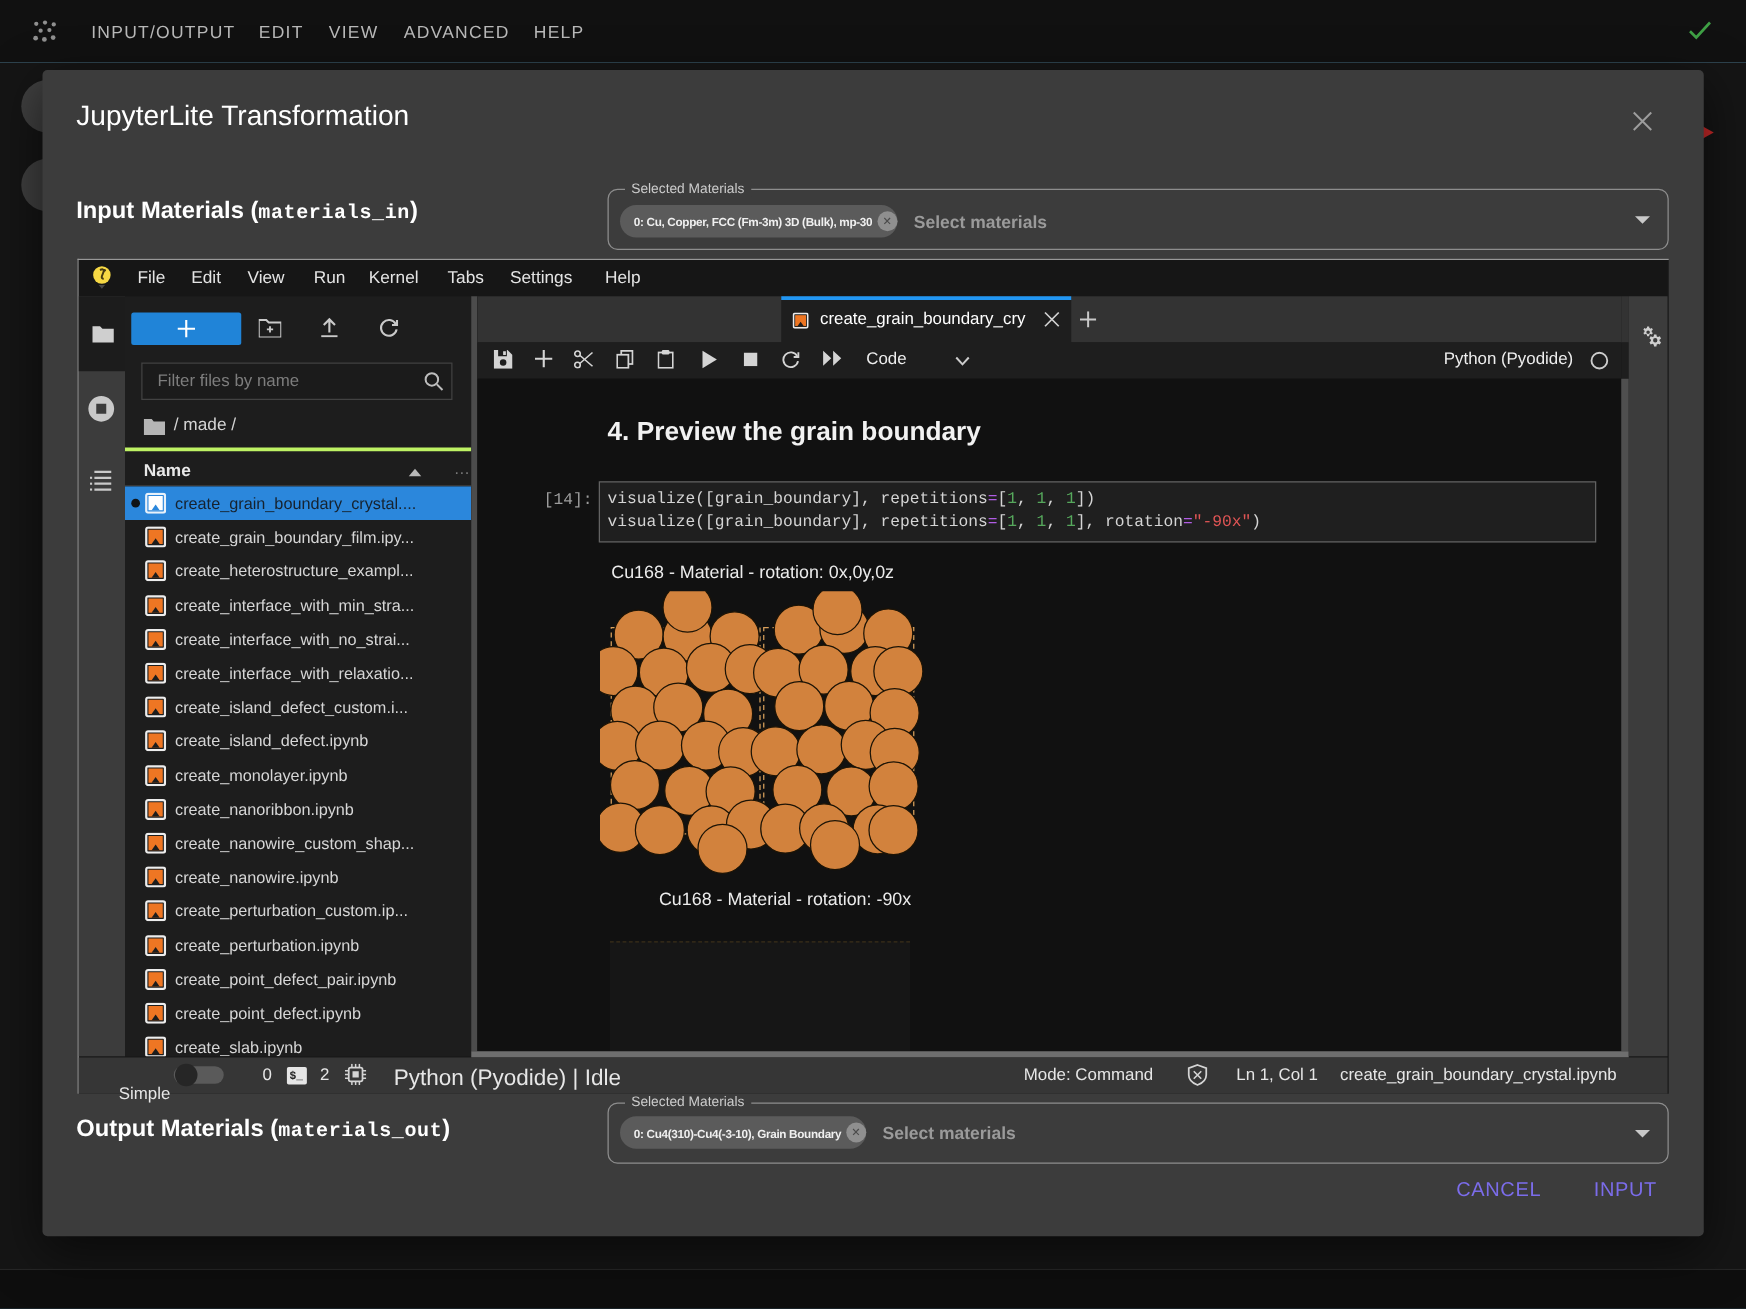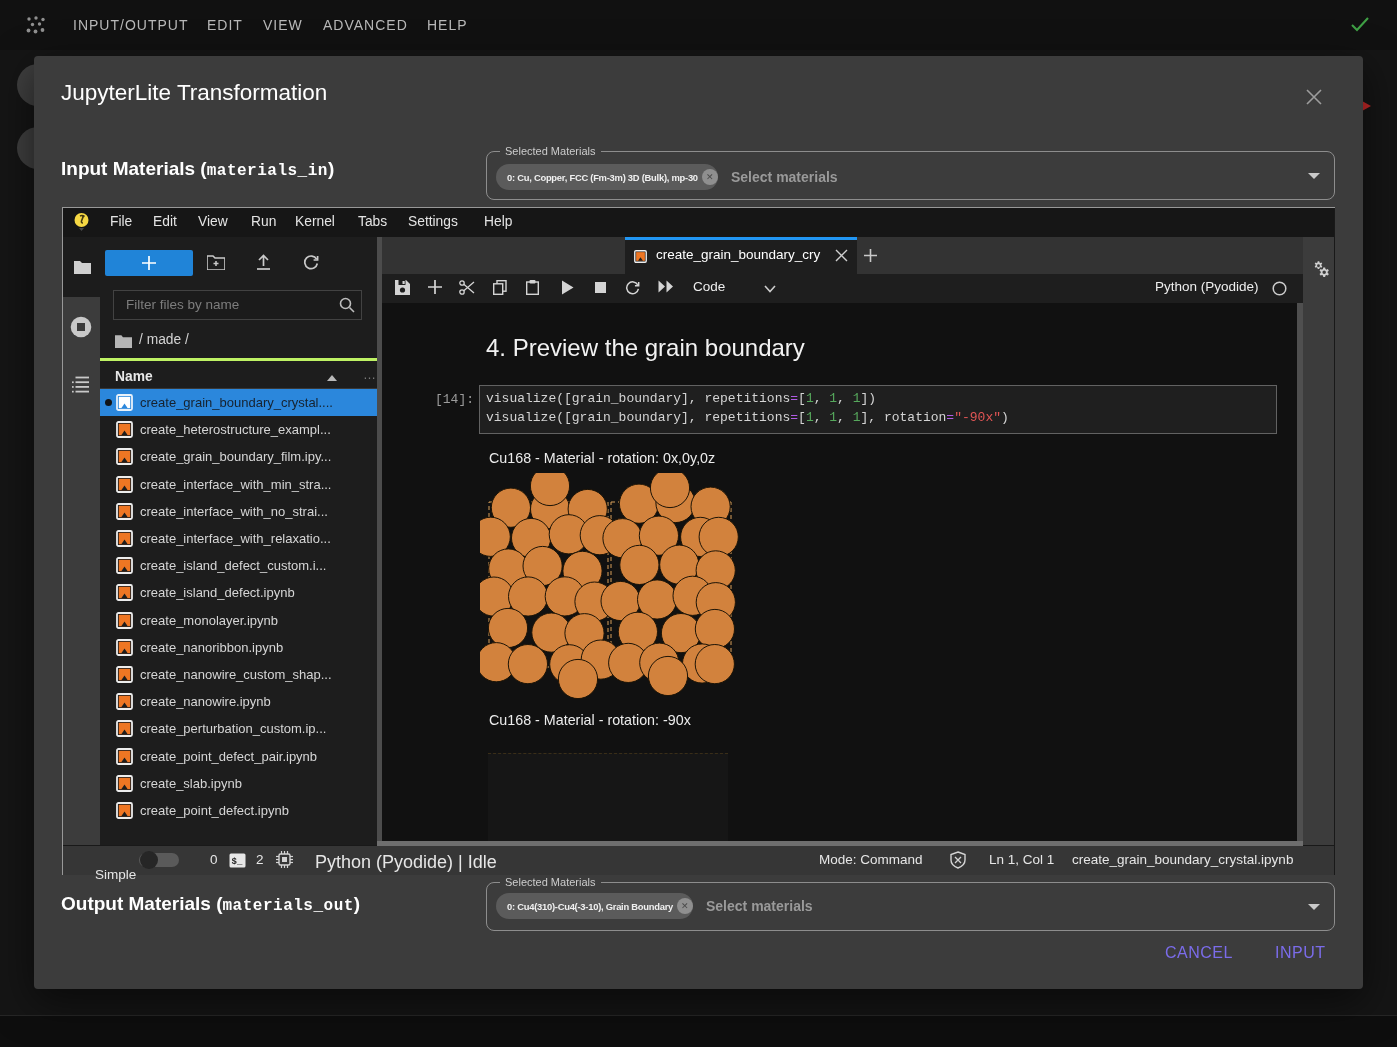--- a/index.html
+++ b/index.html
@@ -183,36 +183,36 @@
               <path d="M5.3 14.2 L8.5 9.6 L11.7 14.2 z" fill="#2b87dc"></path>
             </svg>
             <span class="fname">create_grain_boundary_crystal....</span>
           </div>
         <div class="frow">
             <svg class="nbi" width="17" height="17" viewBox="0 0 17 17">
               <rect x="1" y="1" width="15" height="15" rx="1.5" fill="none" stroke="#ededed" stroke-width="1.8"></rect>
               <rect x="2.8" y="2.8" width="11.4" height="11.4" fill="#ee7623"></rect>
               <path d="M5.3 14.2 L8.5 9.6 L11.7 14.2 z" fill="#1d1d1d"></path>
             </svg>
+            <span class="fname">create_grain_boundary_film.ipy...</span>
+          </div>
+        <div class="frow">
+            <svg class="nbi" width="17" height="17" viewBox="0 0 17 17">
+              <rect x="1" y="1" width="15" height="15" rx="1.5" fill="none" stroke="#ededed" stroke-width="1.8"></rect>
+              <rect x="2.8" y="2.8" width="11.4" height="11.4" fill="#ee7623"></rect>
+              <path d="M5.3 14.2 L8.5 9.6 L11.7 14.2 z" fill="#1d1d1d"></path>
+            </svg>
             <span class="fname">create_heterostructure_exampl...</span>
           </div>
         <div class="frow">
             <svg class="nbi" width="17" height="17" viewBox="0 0 17 17">
               <rect x="1" y="1" width="15" height="15" rx="1.5" fill="none" stroke="#ededed" stroke-width="1.8"></rect>
               <rect x="2.8" y="2.8" width="11.4" height="11.4" fill="#ee7623"></rect>
               <path d="M5.3 14.2 L8.5 9.6 L11.7 14.2 z" fill="#1d1d1d"></path>
             </svg>
-            <span class="fname">create_grain_boundary_film.ipy...</span>
-          </div>
-        <div class="frow">
-            <svg class="nbi" width="17" height="17" viewBox="0 0 17 17">
-              <rect x="1" y="1" width="15" height="15" rx="1.5" fill="none" stroke="#ededed" stroke-width="1.8"></rect>
-              <rect x="2.8" y="2.8" width="11.4" height="11.4" fill="#ee7623"></rect>
-              <path d="M5.3 14.2 L8.5 9.6 L11.7 14.2 z" fill="#1d1d1d"></path>
-            </svg>
             <span class="fname">create_interface_with_min_stra...</span>
           </div>
         <div class="frow">
             <svg class="nbi" width="17" height="17" viewBox="0 0 17 17">
               <rect x="1" y="1" width="15" height="15" rx="1.5" fill="none" stroke="#ededed" stroke-width="1.8"></rect>
               <rect x="2.8" y="2.8" width="11.4" height="11.4" fill="#ee7623"></rect>
               <path d="M5.3 14.2 L8.5 9.6 L11.7 14.2 z" fill="#1d1d1d"></path>
             </svg>
             <span class="fname">create_interface_with_no_strai...</span>
           </div>
@@ -279,37 +279,45 @@
               <path d="M5.3 14.2 L8.5 9.6 L11.7 14.2 z" fill="#1d1d1d"></path>
             </svg>
             <span class="fname">create_perturbation_custom.ip...</span>
           </div>
         <div class="frow">
             <svg class="nbi" width="17" height="17" viewBox="0 0 17 17">
               <rect x="1" y="1" width="15" height="15" rx="1.5" fill="none" stroke="#ededed" stroke-width="1.8"></rect>
               <rect x="2.8" y="2.8" width="11.4" height="11.4" fill="#ee7623"></rect>
               <path d="M5.3 14.2 L8.5 9.6 L11.7 14.2 z" fill="#1d1d1d"></path>
             </svg>
+            <span class="fname">create_perturbation.ipynb</span>
+          </div>
+        <div class="frow">
+            <svg class="nbi" width="17" height="17" viewBox="0 0 17 17">
+              <rect x="1" y="1" width="15" height="15" rx="1.5" fill="none" stroke="#ededed" stroke-width="1.8"></rect>
+              <rect x="2.8" y="2.8" width="11.4" height="11.4" fill="#ee7623"></rect>
+              <path d="M5.3 14.2 L8.5 9.6 L11.7 14.2 z" fill="#1d1d1d"></path>
+            </svg>
             <span class="fname">create_point_defect_pair.ipynb</span>
           </div>
         <div class="frow">
             <svg class="nbi" width="17" height="17" viewBox="0 0 17 17">
               <rect x="1" y="1" width="15" height="15" rx="1.5" fill="none" stroke="#ededed" stroke-width="1.8"></rect>
               <rect x="2.8" y="2.8" width="11.4" height="11.4" fill="#ee7623"></rect>
               <path d="M5.3 14.2 L8.5 9.6 L11.7 14.2 z" fill="#1d1d1d"></path>
             </svg>
+            <span class="fname">create_point_defect.ipynb</span>
+          </div>
+        <div class="frow">
+            <svg class="nbi" width="17" height="17" viewBox="0 0 17 17">
+              <rect x="1" y="1" width="15" height="15" rx="1.5" fill="none" stroke="#ededed" stroke-width="1.8"></rect>
+              <rect x="2.8" y="2.8" width="11.4" height="11.4" fill="#ee7623"></rect>
+              <path d="M5.3 14.2 L8.5 9.6 L11.7 14.2 z" fill="#1d1d1d"></path>
+            </svg>
             <span class="fname">create_slab.ipynb</span>
-          </div>
-        <div class="frow">
-            <svg class="nbi" width="17" height="17" viewBox="0 0 17 17">
-              <rect x="1" y="1" width="15" height="15" rx="1.5" fill="none" stroke="#ededed" stroke-width="1.8"></rect>
-              <rect x="2.8" y="2.8" width="11.4" height="11.4" fill="#ee7623"></rect>
-              <path d="M5.3 14.2 L8.5 9.6 L11.7 14.2 z" fill="#1d1d1d"></path>
-            </svg>
-            <span class="fname">create_point_defect.ipynb</span>
           </div>
       </div>
     </div>
 
     <div class="abs" style="left:314px;top:29px;width:5px;height:604px;background:#4c4c4c"></div>
 
     <div class="abs" style="left:319px;top:29px;width:915px;height:604px;background:#111111">
 
       <div class="abs" style="left:0;top:0;width:915px;height:37px;background:#333333">
         <div class="abs" style="left:243px;top:0;width:232px;height:37px;background:#1e1e1e;border-top:3px solid #2196f3">
@@ -368,21 +376,21 @@
         <svg class="abs" style="left:382px;top:11px" width="12" height="8" viewBox="0 0 12 8">
             <path d="M1 1 L6 6.5 L11 1" fill="none" stroke="#cccccc" stroke-width="1.6"></path>
           </svg>
         <span class="abs" style="left:773px;top:5px;font-size:13.5px;color:#eeeeee">Python (Pyodide)</span>
         <svg class="abs" style="left:890px;top:7px" width="15" height="15" viewBox="0 0 15 15">
             <circle cx="7.5" cy="7.5" r="6.3" fill="none" stroke="#cccccc" stroke-width="1.5"></circle>
           </svg>
       </div>
 
       <div class="abs" style="left:0;top:66px;width:915px;height:538px;background:#111111;overflow:hidden">
-        <div class="abs" style="left:104px;top:31px;font-size:24px;font-weight:400;color:#f2f2f2">4. Preview the grain boundary</div>
+        <div class="abs" style="left:104px;top:31px;font-size:21px;font-weight:700;color:#f2f2f2">4. Preview the grain boundary</div>
         <span class="abs mono" style="left:53px;top:89px;font-size:13px;color:#9c9c9c">[14]:</span>
         <div class="abs" style="left:97px;top:82px;width:798px;height:49px;background:#1f1f1f;border:1px solid #626262"></div>
         <div class="abs mono" style="left:104px;top:87px;font-size:13px;line-height:18.5px;color:#d4d4d4;white-space:pre">visualize([grain_boundary], repetitions<span class="op">=</span>[<span class="num">1</span>, <span class="num">1</span>, <span class="num">1</span>])
 visualize([grain_boundary], repetitions<span class="op">=</span>[<span class="num">1</span>, <span class="num">1</span>, <span class="num">1</span>], rotation<span class="op">=</span><span class="str">"-90x"</span>)</div>
         <div class="abs" style="left:107px;top:147px;width:240px;text-align:left;font-size:14.3px;color:#ececec">Cu168 - Material - rotation: 0x,0y,0z</div>
         <svg id="plot1" class="abs" style="left:98px;top:170px" width="265" height="239" viewBox="0 0 265 239">
             <rect x="9" y="29" width="119" height="165" fill="none" stroke="#d9a05b" stroke-width="1" stroke-dasharray="4 3"></rect>
             <rect x="131" y="29" width="120" height="165" fill="none" stroke="#d9a05b" stroke-width="1" stroke-dasharray="4 3"></rect>
             <circle cx="30.9" cy="34.7" r="19.6" fill="#d2823d" stroke="#1d1406" stroke-width="1"></circle>
             <circle cx="70.1" cy="36.1" r="19.6" fill="#d2823d" stroke="#1d1406" stroke-width="1"></circle>
@@ -424,21 +432,21 @@
             <circle cx="234.9" cy="156.0" r="19.6" fill="#d2823d" stroke="#1d1406" stroke-width="1"></circle>
             <circle cx="148.2" cy="189.9" r="19.6" fill="#d2823d" stroke="#1d1406" stroke-width="1"></circle>
             <circle cx="179.3" cy="189.7" r="19.6" fill="#d2823d" stroke="#1d1406" stroke-width="1"></circle>
             <circle cx="222.1" cy="190.5" r="19.6" fill="#d2823d" stroke="#1d1406" stroke-width="1"></circle>
             <circle cx="234.8" cy="191.1" r="19.6" fill="#d2823d" stroke="#1d1406" stroke-width="1"></circle>
             <circle cx="70.0" cy="13.0" r="19.6" fill="#d2823d" stroke="#1d1406" stroke-width="1"></circle>
             <circle cx="190.0" cy="15.0" r="19.6" fill="#d2823d" stroke="#1d1406" stroke-width="1"></circle>
             <circle cx="98.0" cy="206.0" r="19.6" fill="#d2823d" stroke="#1d1406" stroke-width="1"></circle>
             <circle cx="188.0" cy="203.0" r="19.6" fill="#d2823d" stroke="#1d1406" stroke-width="1"></circle>
           </svg>
-        <div class="abs" style="left:107px;top:409px;width:240px;text-align:left;font-size:14.3px;color:#ececec">Cu168 - Material - rotation: -90x</div>
+        <div class="abs" style="left:107px;top:409px;width:240px;text-align:right;font-size:14.3px;color:#ececec">Cu168 - Material - rotation: -90x</div>
         <div class="abs" style="left:106px;top:450px;width:240px;height:89px;background:#161616;border-top:1px dashed #3a2e18"></div>
       </div>
 
     </div>
 
     <div class="abs" style="left:1234px;top:29px;width:6px;height:37px;background:#333333"></div>
     <div class="abs" style="left:1234px;top:66px;width:6px;height:29px;background:#1e1e1e"></div>
     <div class="abs" style="left:1234px;top:95px;width:6px;height:538px;background:#4f4f4f"></div>
     <div class="abs" style="left:314px;top:633px;width:926px;height:5px;background:#6e6e6e"></div>
     <div class="abs" style="left:1240px;top:29px;width:31px;height:608px;background:#3c3c3c">

